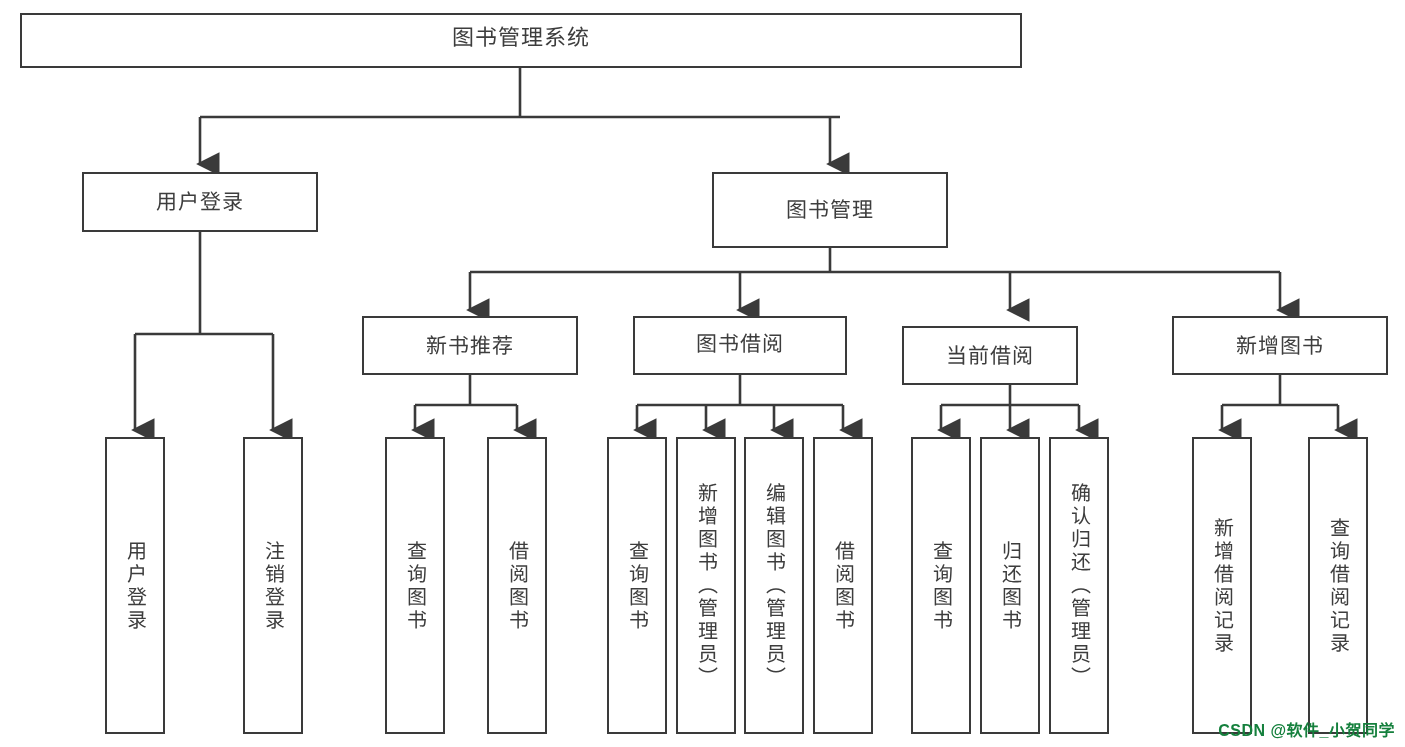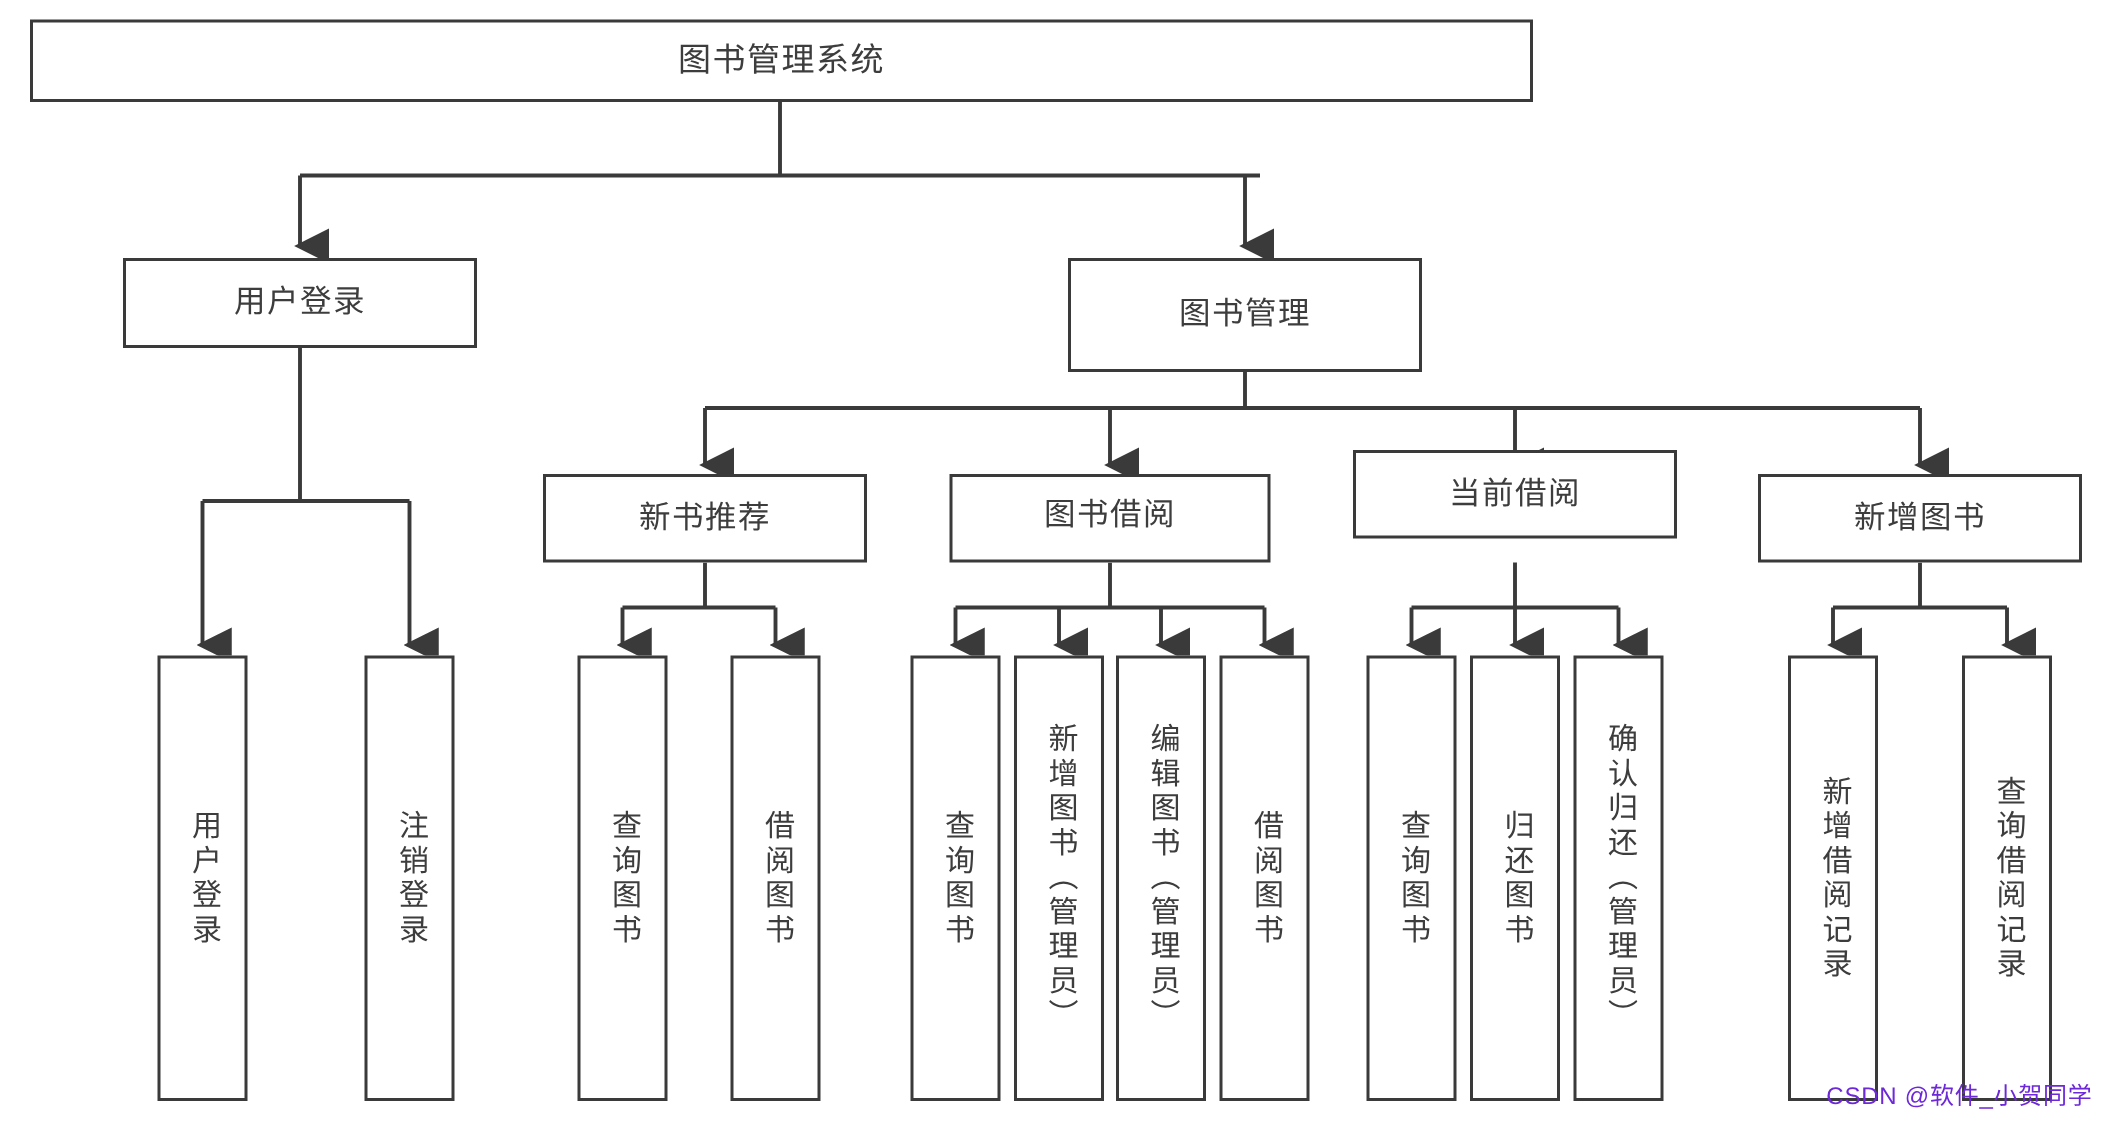--- a/index.html
+++ b/index.html
@@ -37,43 +37,45 @@
     color: #3d3d3d;
     overflow: hidden;
   }
   .node.horiz {
     font-size: 21px;
     letter-spacing: 1px;
     line-height: 1.2;
   }
   .node.root {
     font-size: 22px;
+    font-family: Liberation Mono, monospace;
   }
   .node.vert {
     writing-mode: vertical-rl;
     text-orientation: upright;
     font-size: 20px;
     letter-spacing: 3px;
     line-height: 1.05;
     padding: 4px 0;
   }
   .node.vert .vlabel {
     writing-mode: vertical-rl;
     text-orientation: upright;
     display: block;
     text-align: center;
   }
   .watermark {
     position: absolute;
     right: 10px;
     bottom: 6px;
     font-size: 16px;
-    color: #6d28d9;
+    color: #15803d;
     letter-spacing: 0.5px;
     white-space: nowrap;
+    font-weight: bold;
   }
 </style>
 </head>
 <body>
 
 <div id="canvas">
 
   <svg id="edges" viewBox="0 0 1405 747" width="1405" height="747" xmlns="http://www.w3.org/2000/svg">
     <defs>
       <marker id="arrow" viewBox="0 0 12 12" refX="6" refY="10" markerWidth="9" markerHeight="9" orient="auto-start-reverse">
@@ -134,21 +136,21 @@
   <div class="node horiz" style="left:712px; top:172px; width:236px; height:76px;">
     <span>图书管理</span>
   </div>
 
   <div class="node horiz" style="left:362px; top:316px; width:216px; height:59px;">
     <span>新书推荐</span>
   </div>
   <div class="node horiz" style="left:633px; top:316px; width:214px; height:59px;font-family:Liberation Mono, monospace;">
     <span>图书借阅</span>
   </div>
-  <div class="node horiz" style="left:902px; top:300px; width:216px; height:59px;text-align:right;">
+  <div class="node horiz" style="left:902px; top:326px; width:176px; height:59px;text-align:right;">
     <span>当前借阅</span>
   </div>
   <div class="node horiz" style="left:1172px; top:316px; width:216px; height:59px;">
     <span>新增图书</span>
   </div>
 
   <div class="node vert" style="left:105px; top:437px; width:60px; height:297px;">
     <span class="vlabel">用户登录</span>
   </div>
   <div class="node vert" style="left:243px; top:437px; width:60px; height:297px;">

